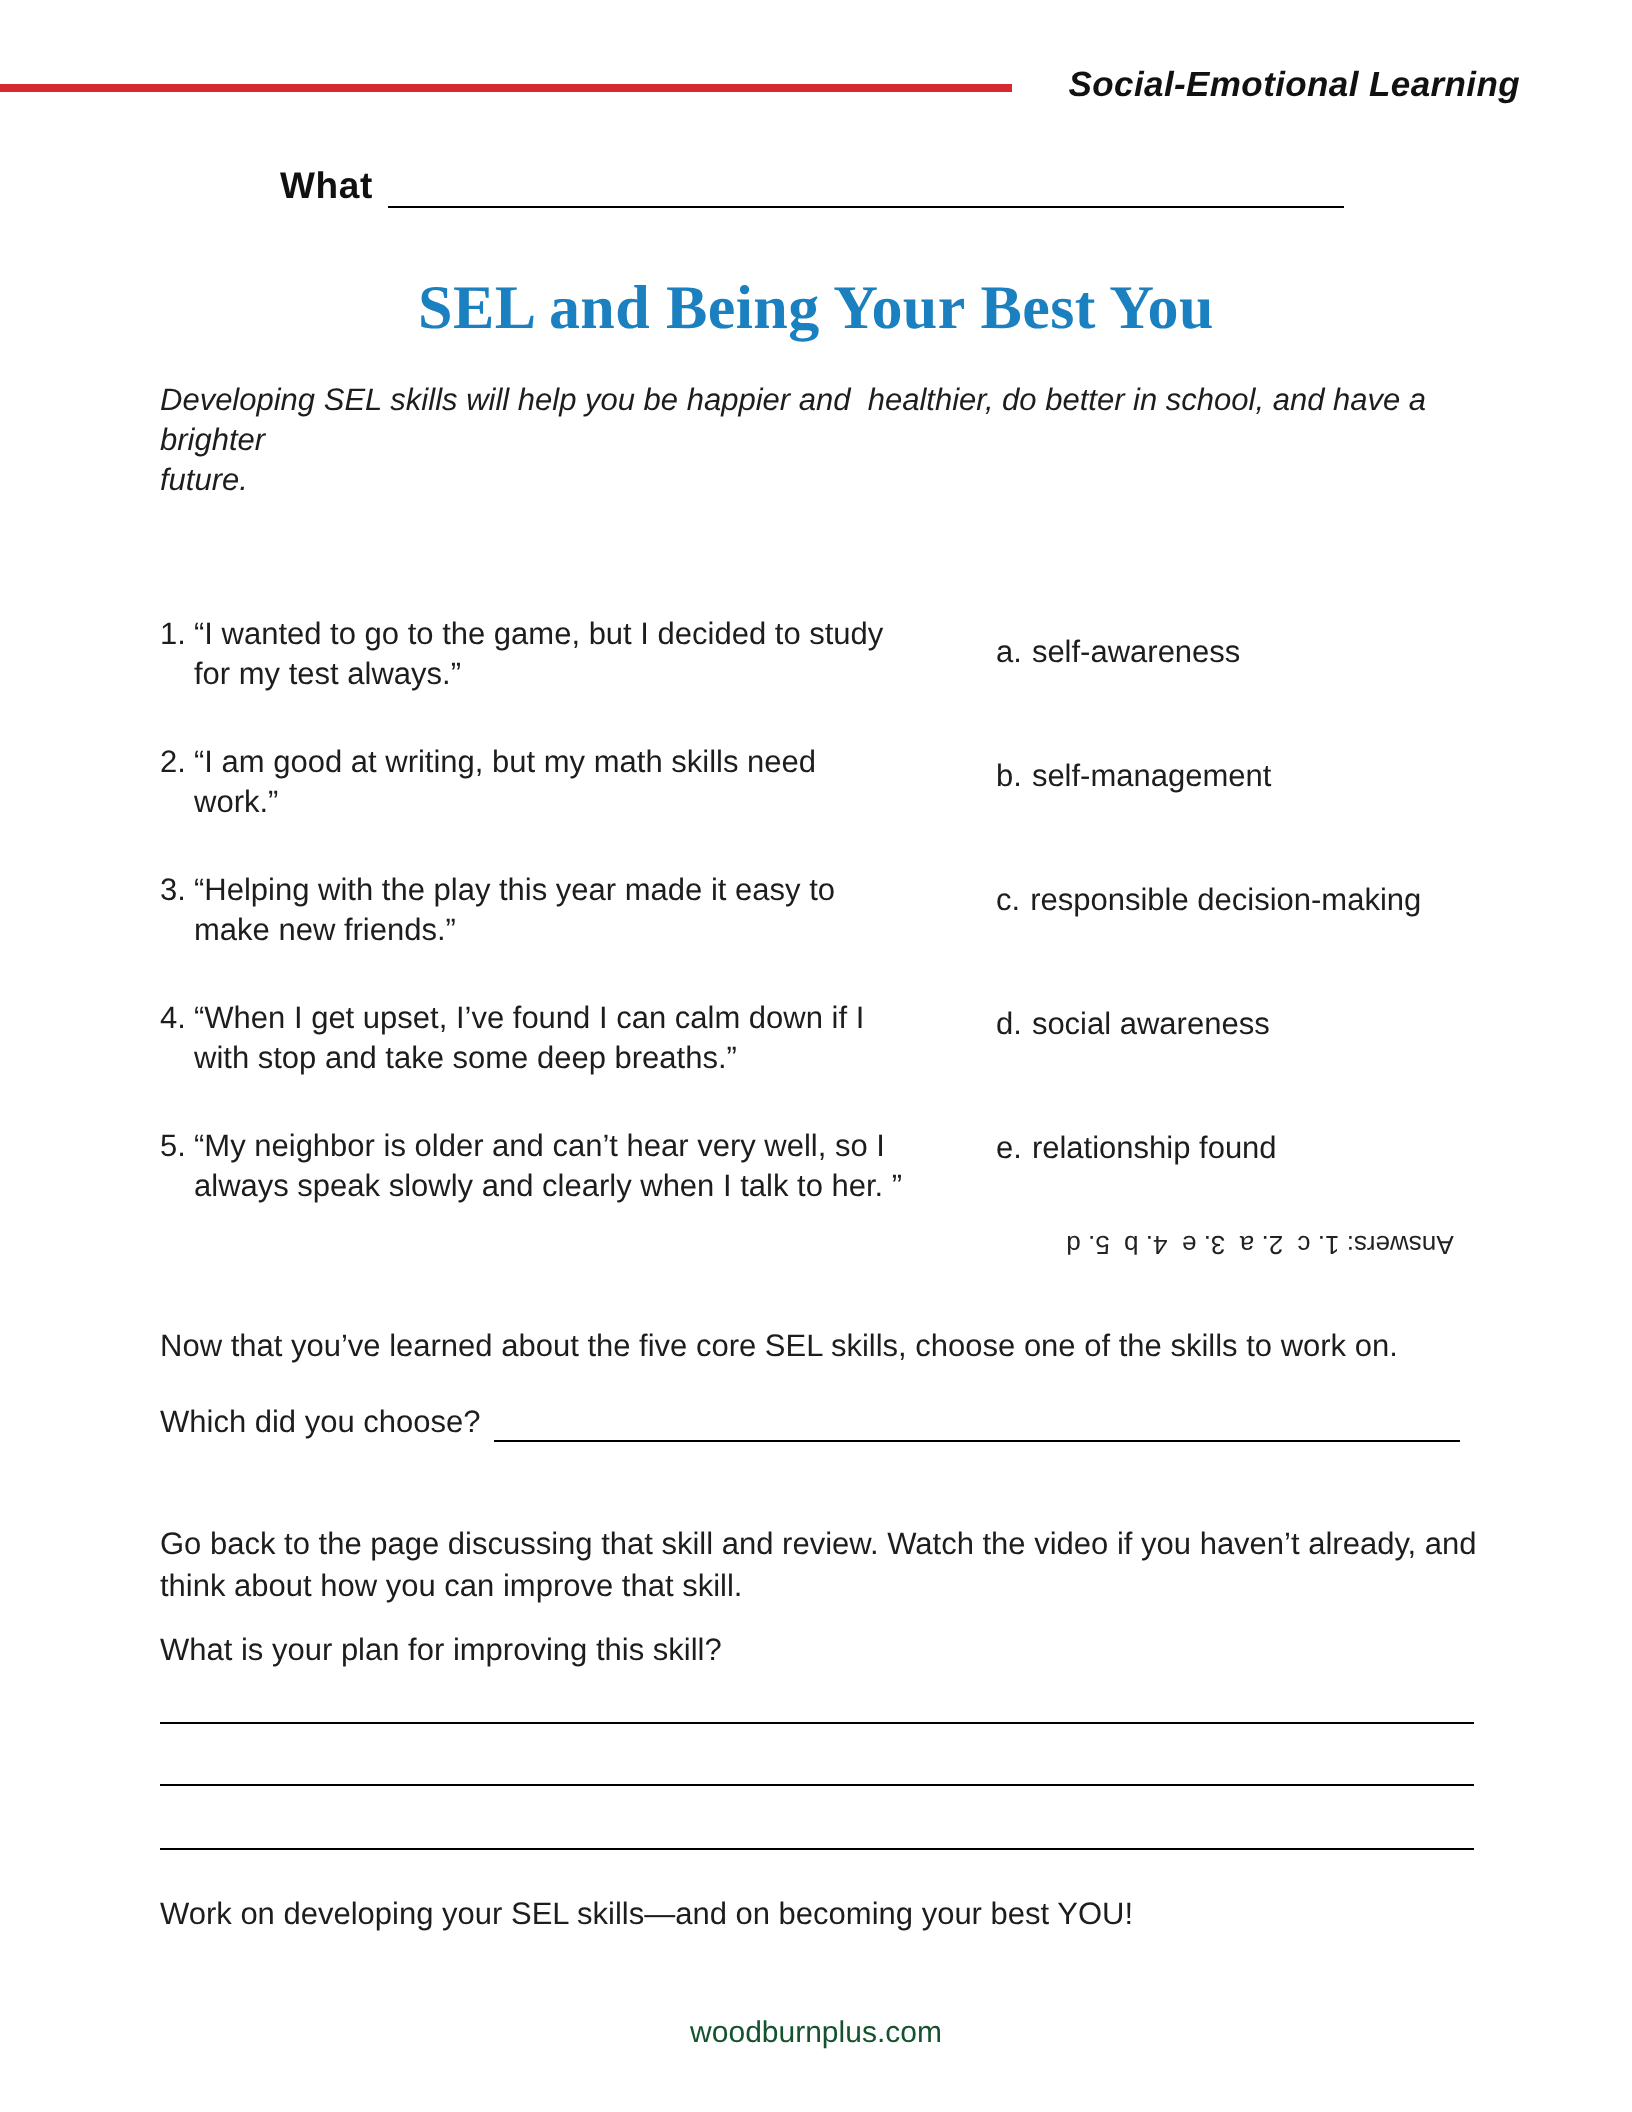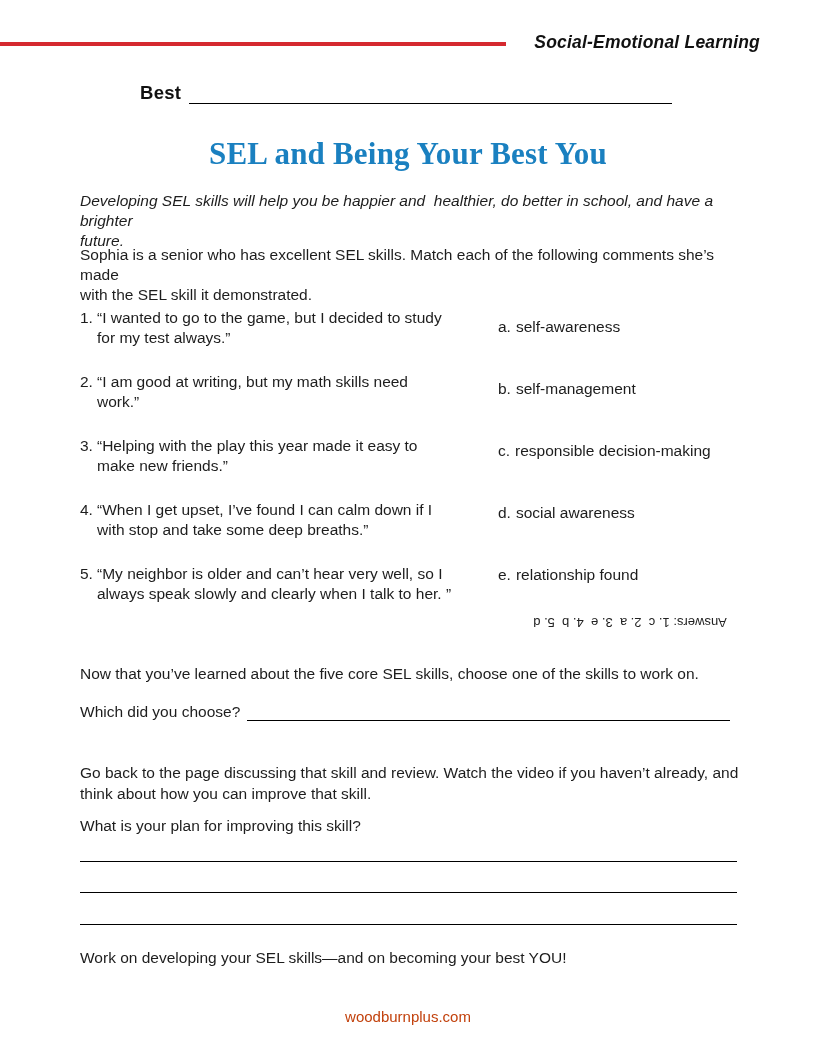--- a/index.html
+++ b/index.html
@@ -39,42 +39,40 @@
   .answer-key { position:absolute; left:528px; top:610px; width:204px; height:20px; transform:rotate(180deg); font-size:13px; color:#222; white-space:pre-wrap; text-align:center; }
   
   .choose-para { top:664px; width:670px; }
   .which-row { position:absolute; top:699px; left:80px; width:650px; display:flex; align-items:flex-end; height:22px; font-size:15.5px; }
   .which-blank { flex:1; margin-left:7px; border-bottom:1.5px solid #000; height:20px; }
   .review-para { top:762px; width:678px; line-height:21px; }
   .plan-question { top:816px; width:670px; }
   .write-line { position:absolute; left:80px; width:657px; height:0; border-bottom:1.5px solid #000; }
   .wl-1 { top:861px; } .wl-2 { top:892px; } .wl-3 { top:924px; }
   .closing { top:948px; width:680px; }
-  .footer { position:absolute; top:1008px; left:0; width:100%; text-align:center; font-size:15px; color:#c2410c; }
+  .footer { position:absolute; top:1008px; left:0; width:100%; text-align:center; font-size:15px; color:#14532d; }
 </style>
 </head>
 <body>
 
 <div class="page">
 
   <div class="red-rule"></div>
   <div class="category">Social-Emotional Learning</div>
 
   <div class="name-row">
-    <span class="name-label">Best</span>
+    <span class="name-label">What</span>
     <span class="name-blank"></span>
   </div>
 
   <div class="title">SEL and Being Your Best You</div>
 
   <div class="para intro">Developing SEL skills will help you be happier and  healthier, do better in school, and have a brighter
 future.</div>
 
-  <div class="para match-intro">Sophia is a senior who has excellent SEL skills. Match each of the following comments she’s made
-with the SEL skill it demonstrated.</div>
 
   <div class="statements">
     <div class="statement">
       <span class="num">1.</span>
       <span class="txt">“I wanted to go to the game, but I decided to study
 for my test always.”</span>
     </div>
     <div class="statement">
       <span class="num">2.</span>
       <span class="txt">“I am good at writing, but my math skills need

